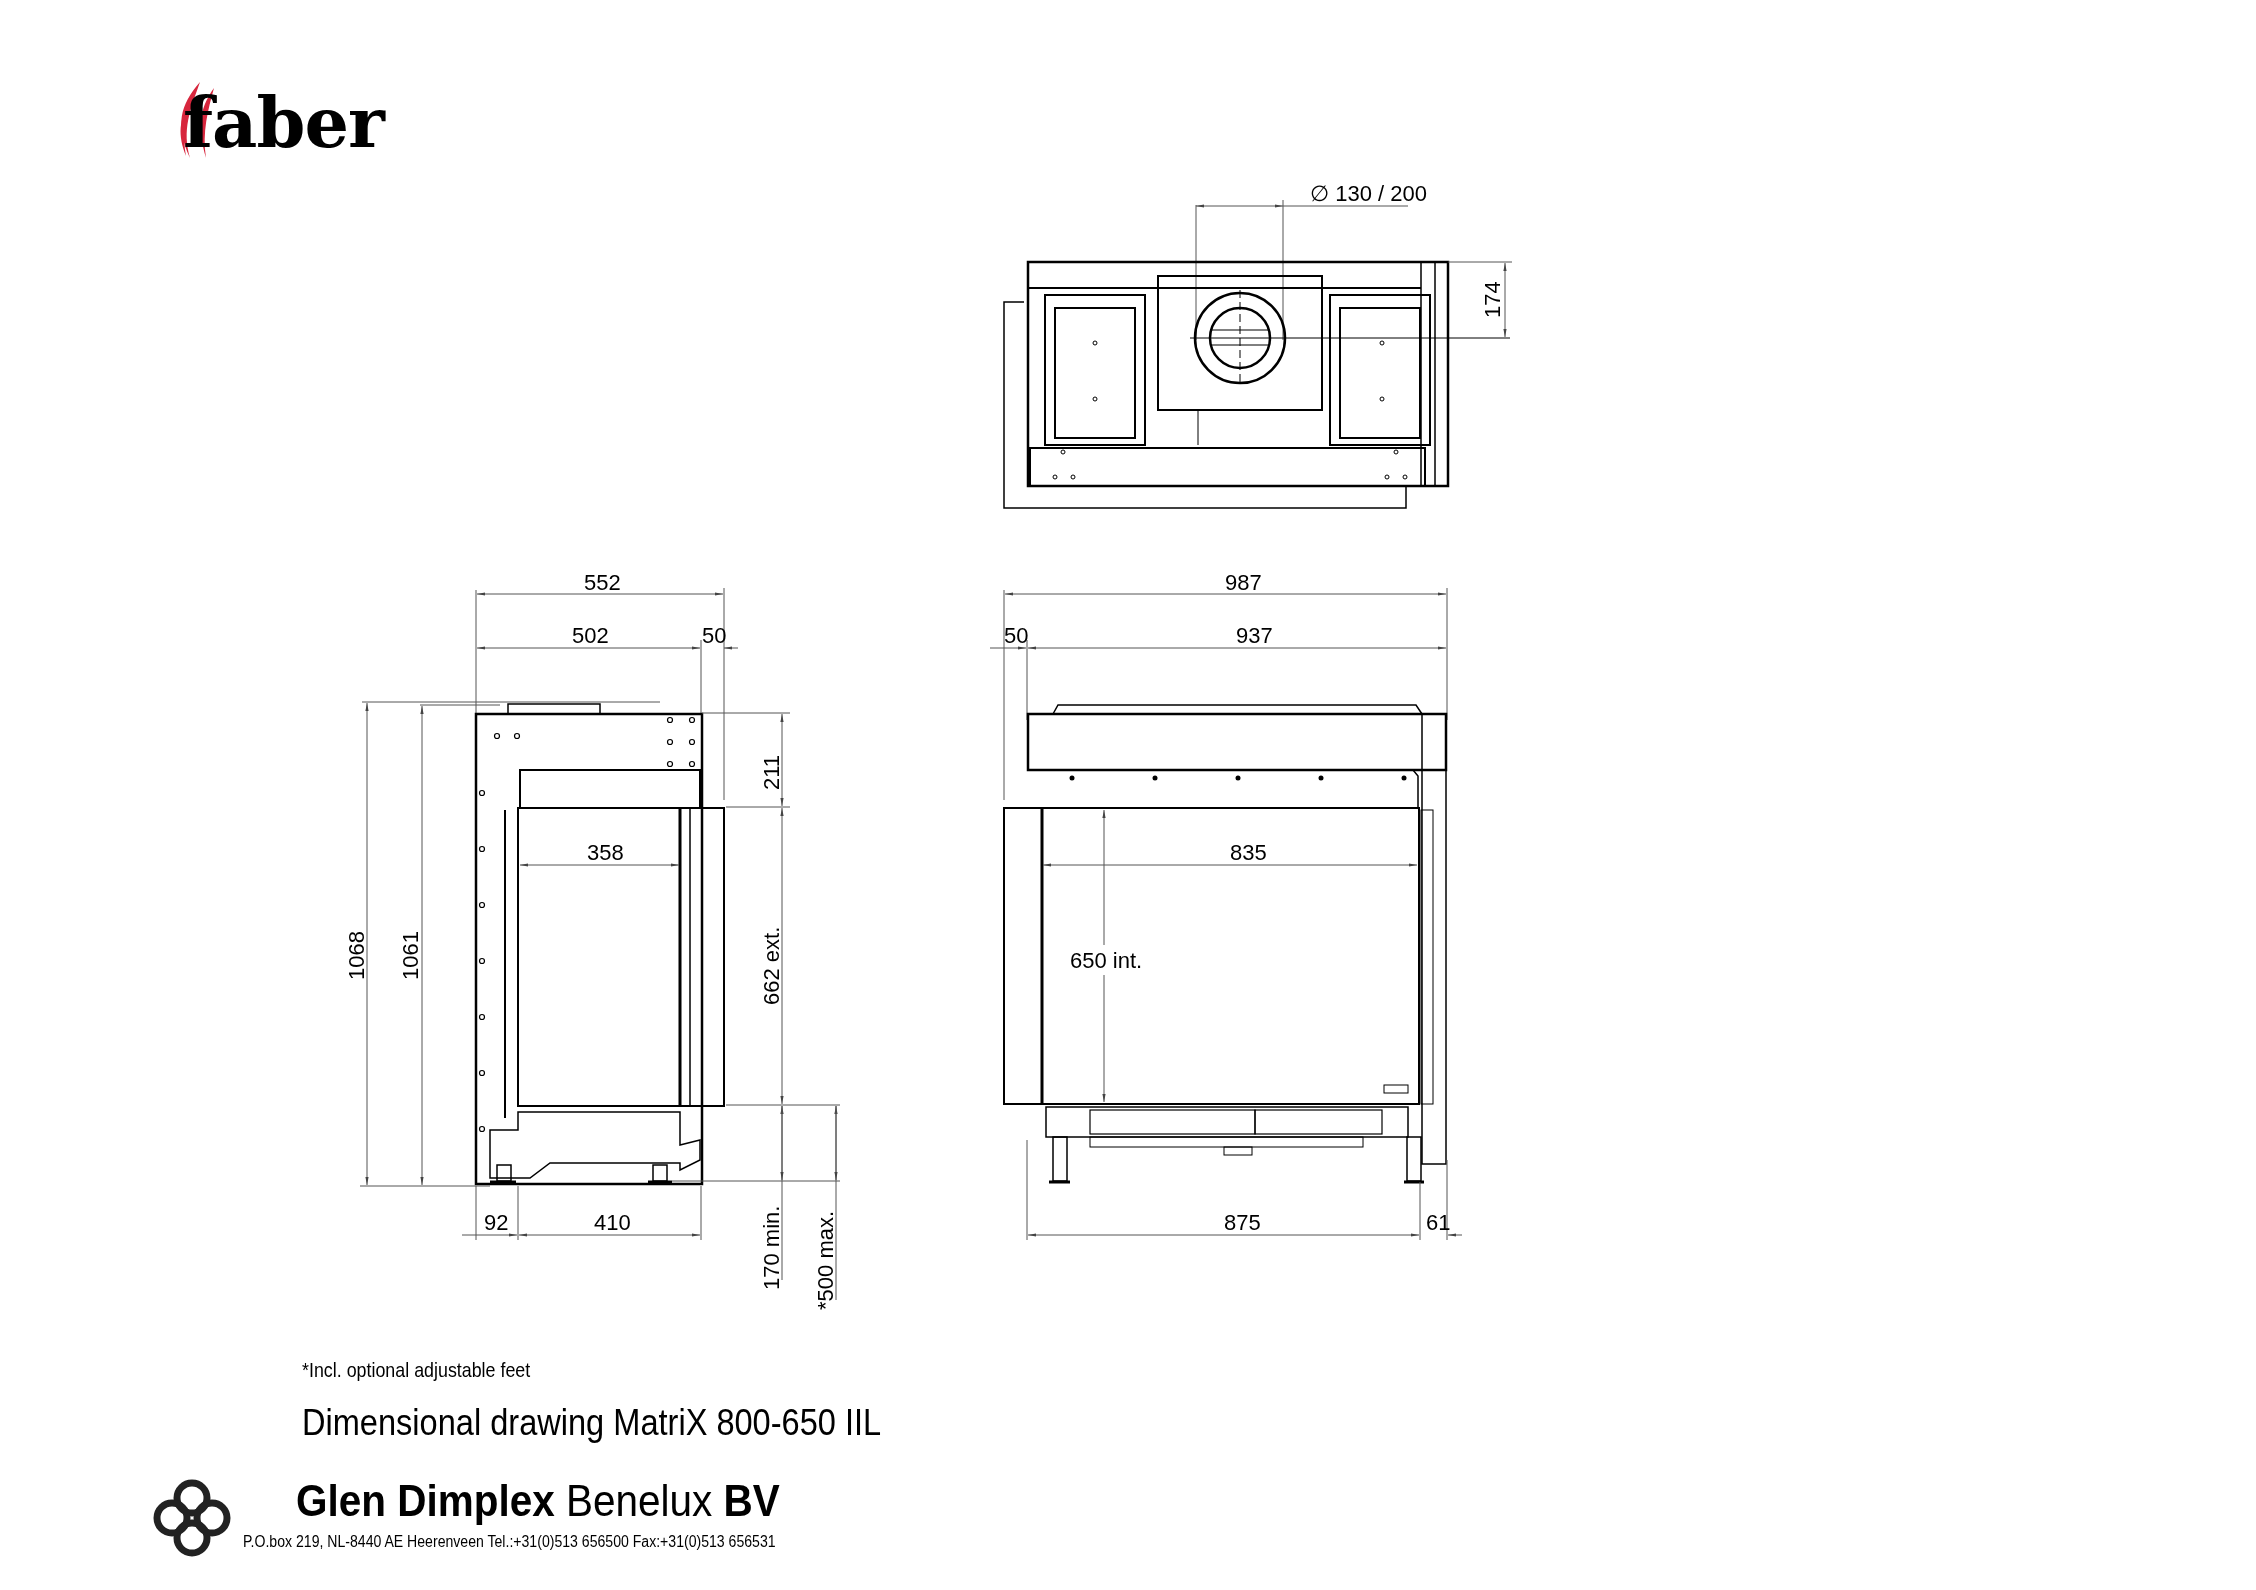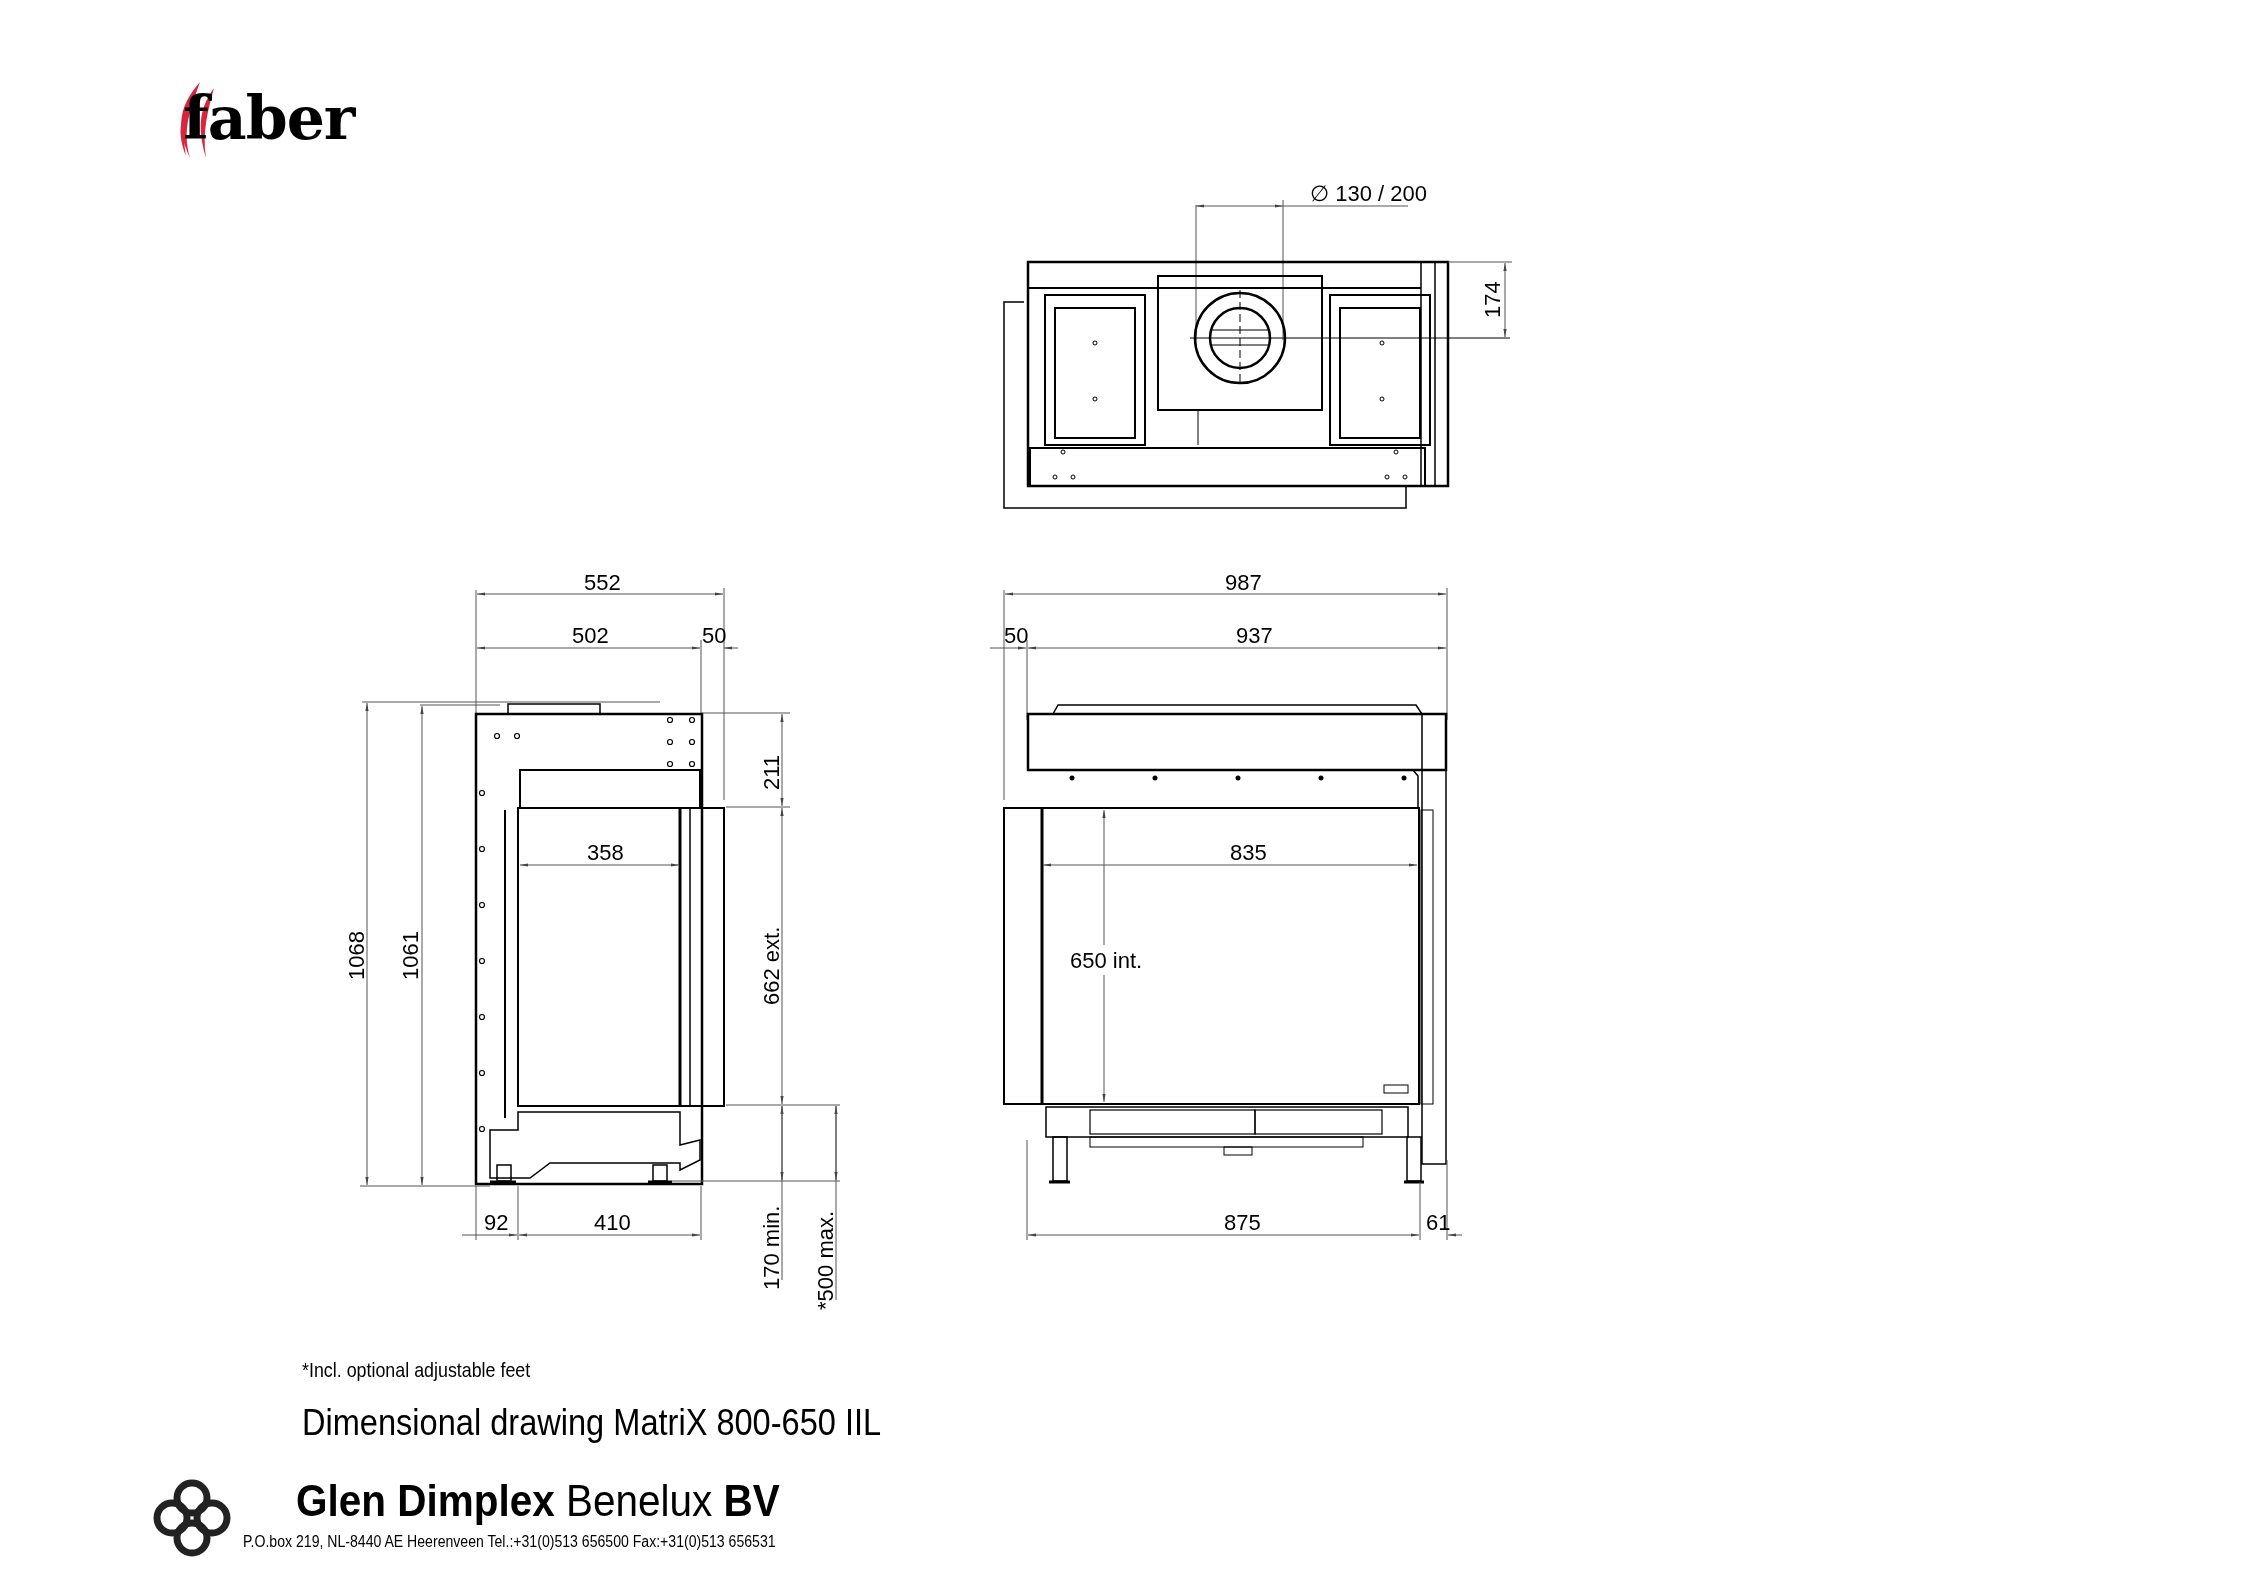--- a/index.html
+++ b/index.html
@@ -2,21 +2,21 @@
 <html><head>
 <meta charset="utf-8">
 <style>
   html, body { margin: 0; padding: 0; background: #ffffff; }
   body { width: 2256px; height: 1590px; position: relative; overflow: hidden; font-family: "Liberation Sans", sans-serif; color: #000; }
   .abs { position: absolute; }
   svg.drawing { position: absolute; left: 0; top: 0; }
   .dim-text { font-family: "Liberation Sans", sans-serif; font-size: 22px; fill: #000; }
   .ln { stroke: #000; fill: none; }
   .dl { stroke: #555; stroke-width: 1; fill: none; }
-  .logo-text { position: absolute; left: 183px; top: 88px; font-family: "DejaVu Serif", serif; font-weight: bold; font-size: 60px; letter-spacing: -1px; line-height: 1; }
+  .logo-text { position: absolute; left: 183px; top: 88px; font-family: "DejaVu Serif", serif; font-weight: bold; font-size: 70px; letter-spacing: -1px; line-height: 1; }
   .note { position: absolute; left: 302px; top: 1358px; font-size: 21px; transform: scaleX(0.85); transform-origin: left; }
   .title { position: absolute; left: 302px; top: 1402px; font-size: 37px; transform: scaleX(0.88); transform-origin: left; }
   .company { position: absolute; left: 296px; top: 1476px; font-size: 44px; transform: scaleX(0.92); transform-origin: left; white-space: nowrap; }
   .company b { font-weight: bold; }
   .address { position: absolute; left: 243px; top: 1533px; font-size: 16px; transform: scaleX(0.88); transform-origin: left; white-space: nowrap; }
 </style>
 </head>
 <body>
 
 <div>

